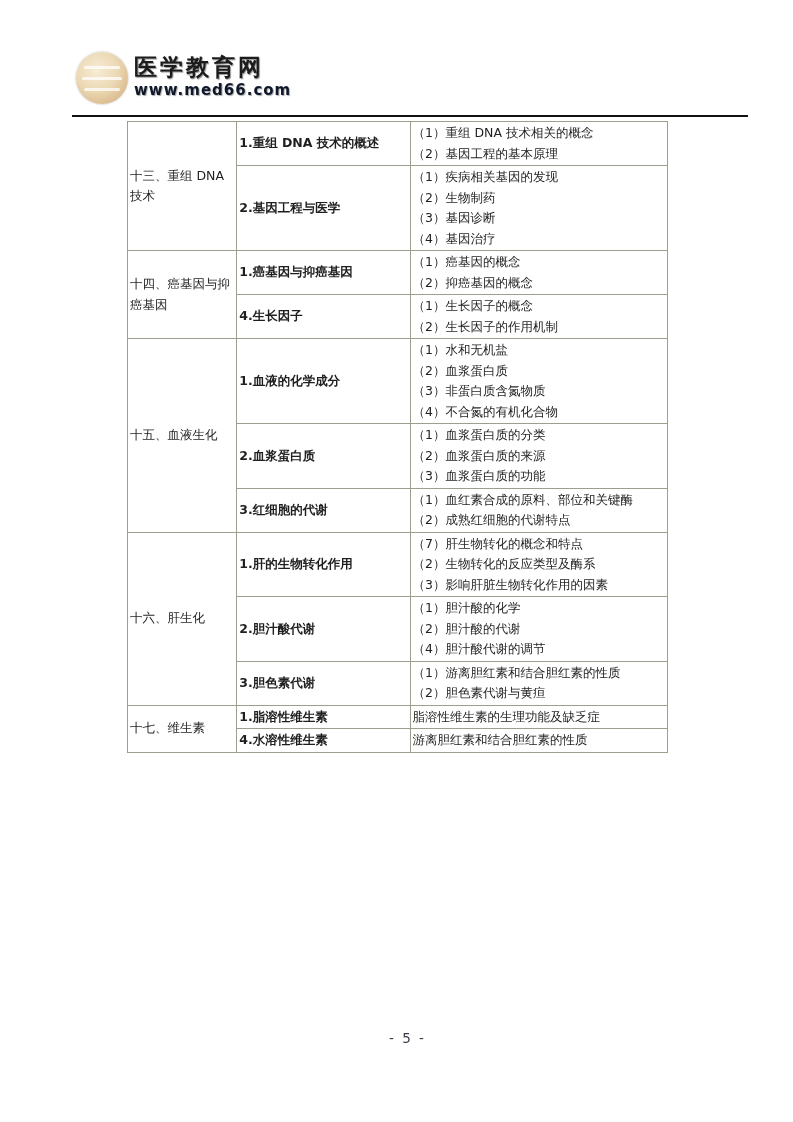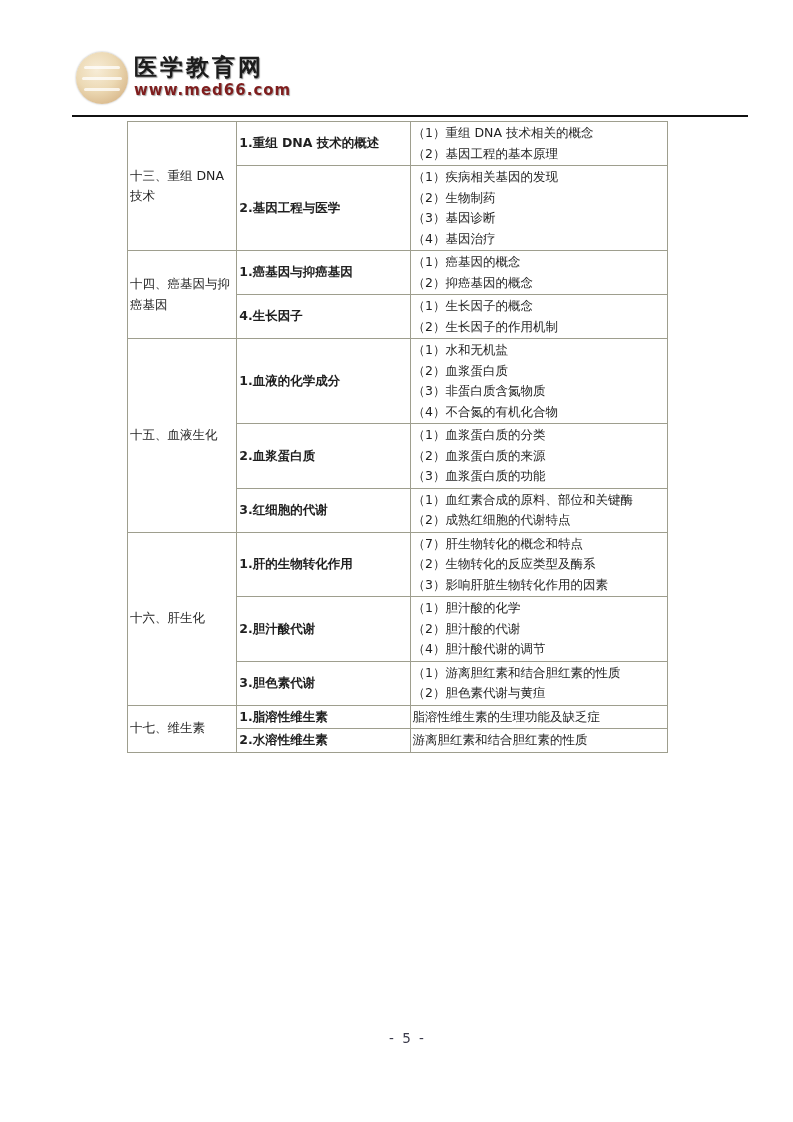--- a/index.html
+++ b/index.html
@@ -24,21 +24,21 @@
   .logo-circle .stripe{position:absolute;left:8px;right:8px;height:3px;background:rgba(255,255,255,.75);border-radius:2px;}
   .logo-circle .s1{top:14px;}
   .logo-circle .s2{top:25px;left:6px;right:6px;}
   .logo-circle .s3{top:36px;}
   .logo-textblock{margin-left:6px;}
   .logo-title{
     font-size:23px;font-weight:bold;color:#1c1c1c;letter-spacing:3px;
     text-shadow:1px 1px 1px #999;line-height:26px;margin-top:2px;
   }
   .logo-url{
-    font-size:15px;font-weight:bold;color:#7f1d1d;letter-spacing:1px;
+    font-size:15px;font-weight:bold;color:#0f172a;letter-spacing:1px;
     text-shadow:1px 1px 1px #aaa;line-height:18px;margin-top:1px;
   }
   .tagline{
     position:absolute;right:88px;top:93px;
     font-size:13px;letter-spacing:.5px;
     white-space:nowrap;
   }
   .header-rule{
     position:absolute;left:72px;top:115px;width:676px;height:2px;background:#111;
   }
@@ -172,21 +172,21 @@
             </td>
           </tr>
           <tr>
             <td class="cat" rowspan="2">十七、维生素</td>
             <td class="topic">1.脂溶性维生素</td>
             <td class="points">
               <div class="pt">脂溶性维生素的生理功能及缺乏症</div>
             </td>
           </tr>
           <tr>
-            <td class="topic">2.水溶性维生素</td>
+            <td class="topic">4.水溶性维生素</td>
             <td class="points">
               <div class="pt">游离胆红素和结合胆红素的性质</div>
             </td>
           </tr>
         </tbody>
     </table>
   </div>
 
   <div class="page-number">- 5 -</div>
 

